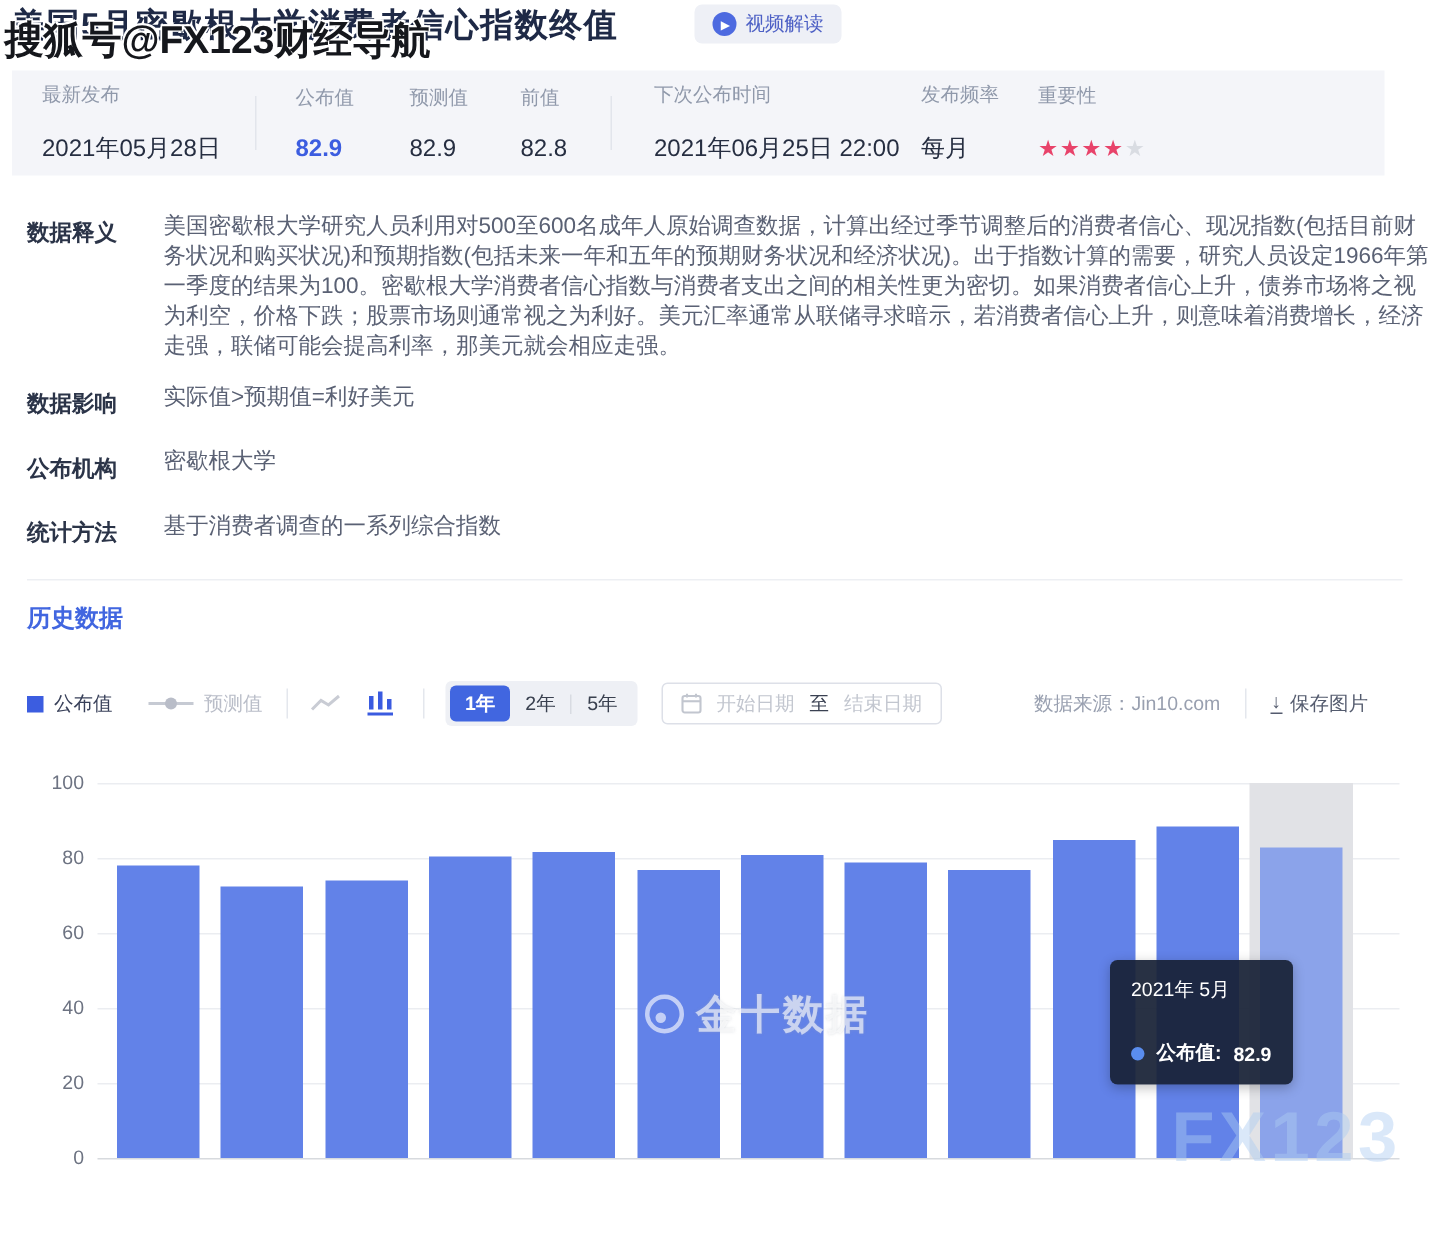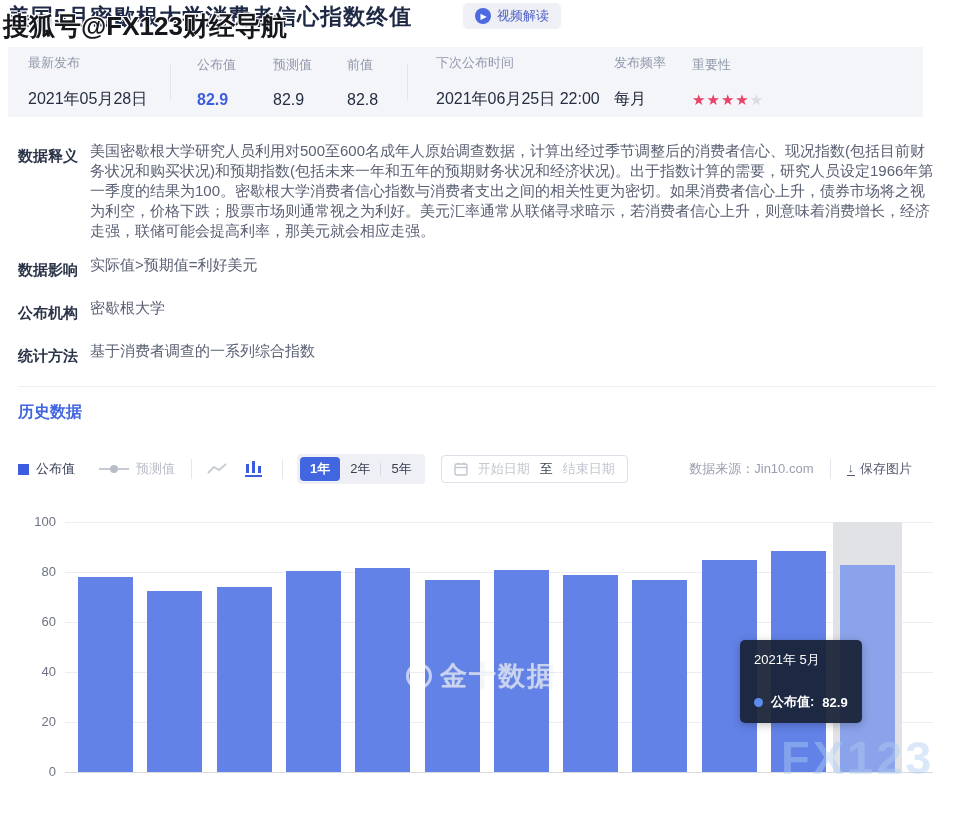--- a/index.html
+++ b/index.html
@@ -30,21 +30,21 @@
   .i1{ margin-left:20px; width:138px; } .d1{ margin-left:4px; }
   .i2{ margin-left:26px; width:46px; } .i3{ margin-left:30px; width:46px; }
   .i4{ margin-left:28px; width:42px; } .d2{ margin-left:18px; }
   .i5{ margin-left:28px; width:152px; } .i6{ margin-left:26px; width:50px; }
   .i7{ margin-left:28px; }
   .star { font-size:15px; margin-right:1px; }
   .star.filled { color:#e8436a; } .star.empty { color:#d9dce2; }
 
   
   .defs { margin:24px 0 0 18px; }
-  .def-row { display:flex; margin-bottom:14px; }
+  .def-row { display:flex; margin-bottom:14px;justify-content:space-between; }
   .def-label { width:72px; flex:none; font-size:15px; font-weight:bold; color:#2b3448; line-height:29px; }
   .def-content { width:845px; font-size:15px; color:#5a6174; line-height:20px; }
 
   .hr-line { margin:16px 0 0 18px; width:917px; height:1px; background:#edeff3; }
   .history-heading { margin:15px 0 0 18px; font-size:16px; font-weight:bold; color:#4166e0; }
 
   
   .controls { display:flex; align-items:center; margin:31px 0 0 18px; height:30px; }
   .legend-item { display:flex; align-items:center; gap:7px; cursor:pointer; }
   .lg-square { width:11px; height:11px; background:#3c5de0; }
@@ -75,21 +75,21 @@
   .hl-col { position:absolute; left:833px; top:14px; width:69px; height:250px; background:#e1e2e6; }
   .bar { position:absolute; width:55px; background:#6282e8; }
   .bar.hl { background:#8ba3ea; }
 
   .tooltip { position:absolute; left:740px; top:132px; z-index:6; background:rgba(24,33,54,.93);
     border-radius:5px; padding:11px 14px 12px 14px; color:#fff; font-size:13px; box-shadow:0 2px 8px rgba(0,0,0,.25); }
   .tt-title { margin-bottom:24px; white-space:nowrap; }
   .tt-row { display:flex; align-items:center; gap:8px; white-space:nowrap; font-weight:bold; }
   .tt-dot { width:9px; height:9px; border-radius:50%; background:#5a8dee; flex:none; }
 
-  .wm-center { position:absolute; left:406px; top:150px; z-index:4; display:flex; align-items:center; gap:8px;
+  .wm-center { position:absolute; left:430px; top:150px; z-index:4; display:flex; align-items:center; gap:8px;
     color:rgba(255,255,255,.62); text-shadow:0 0 2px rgba(160,168,180,.35); }
   .wm-logo { width:26px; height:26px; border:3.5px solid rgba(255,255,255,.62); border-radius:50%; position:relative; }
   .wm-logo::after { content:""; position:absolute; left:4px; top:9px; width:7px; height:7px; border-radius:50%; background:rgba(255,255,255,.62); }
   .wm-center-text { font-size:27px; font-weight:bold; letter-spacing:2px; white-space:nowrap; }
   .wm-corner { position:absolute; left:781px; top:222px; z-index:5; font-size:47px; font-weight:bold;
     color:rgba(173,205,241,.45); letter-spacing:3px; }
 </style>
 </head>
 <body>
 

